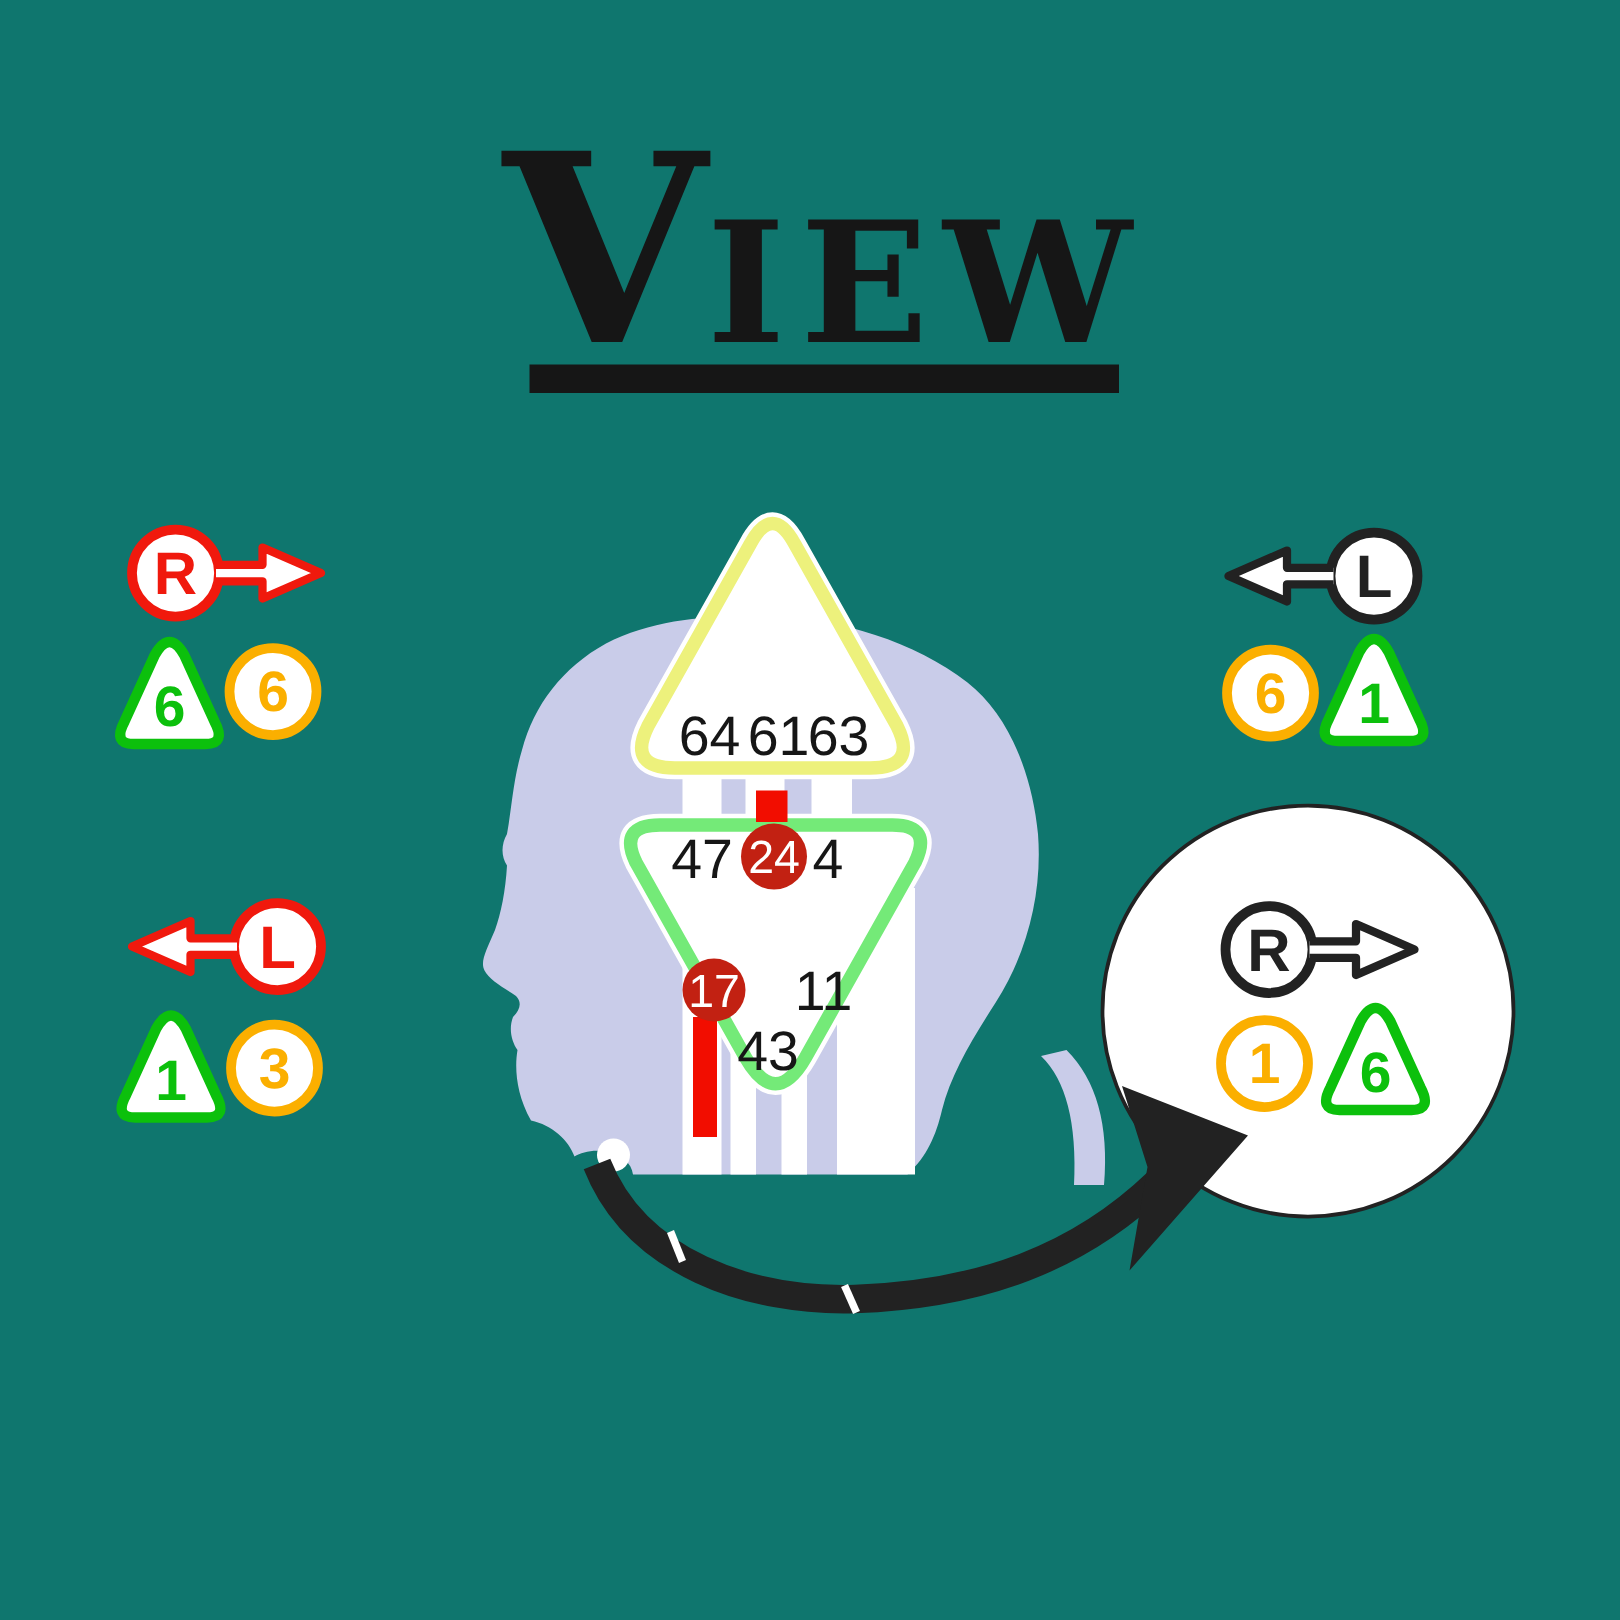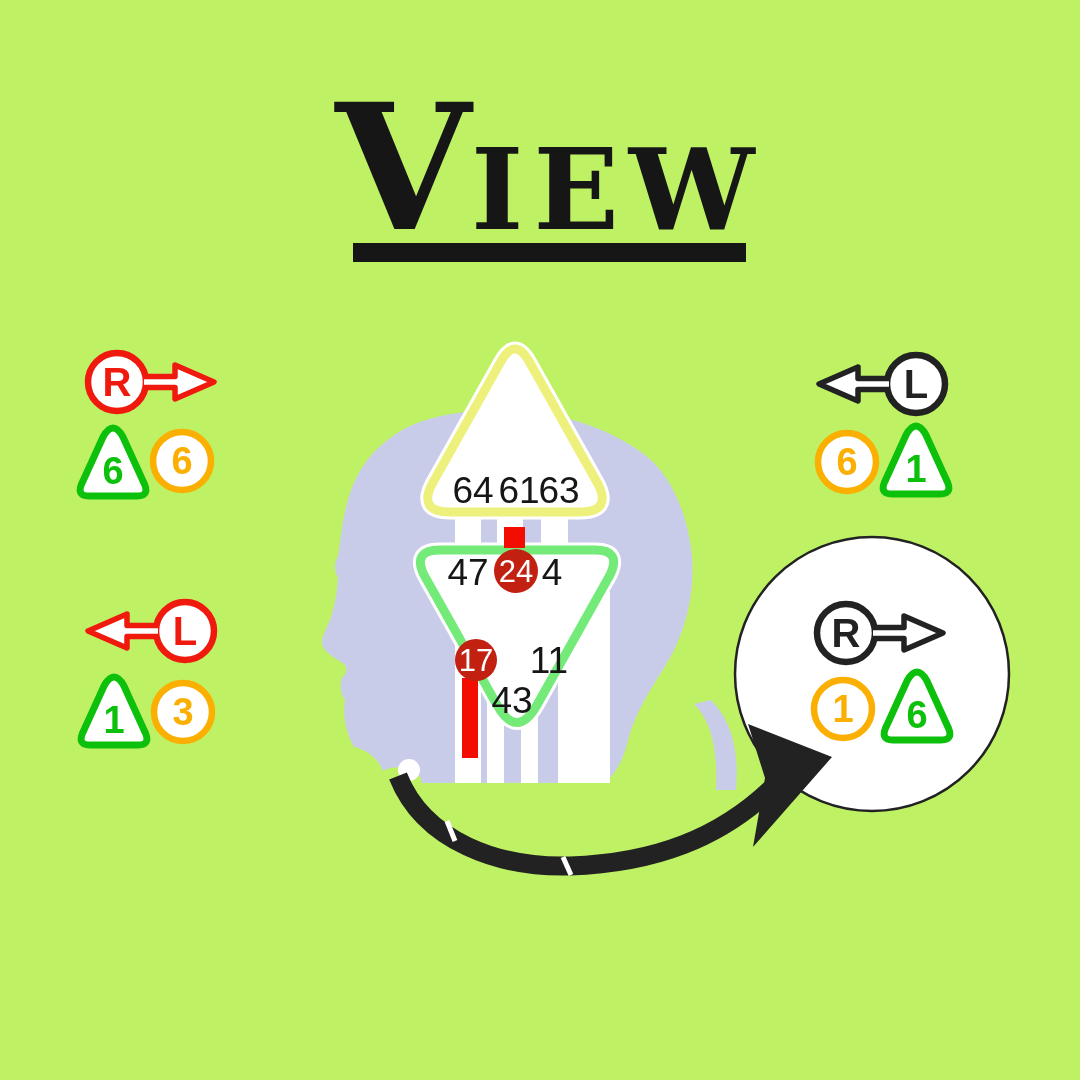--- a/index.html
+++ b/index.html
@@ -1,16 +1,16 @@
 <!DOCTYPE html>
 <html><head>
 <meta charset="utf-8">
 <style>
   html,body{margin:0;padding:0;background:#ffffff;}
-  #stage{position:relative;width:1080px;height:1080px;background:#bef264;overflow:hidden;
+  #stage{position:relative;width:1080px;height:1080px;background:#0f766e;overflow:hidden;
          font-family:"Liberation Sans",sans-serif;}
   .title{position:absolute;left:310px;top:80px;width:480px;text-align:center;
          font-family:"DejaVu Serif",serif;font-weight:700;color:#161616;white-space:nowrap;}
   .title .t-initial{font-size:175px;line-height:175px;vertical-align:baseline;}
   .title .t-rest{font-size:112px;letter-spacing:10px;vertical-align:baseline;}
   .title-underline{position:absolute;left:353px;top:243px;width:393px;height:19px;background:#161616;}
   svg text{font-family:"Liberation Sans",sans-serif;}
   .gate-num{font-size:37px;fill:#161616;}
   .gate-num-white{font-size:31px;fill:#ffffff;}
   .badge-num{font-size:38px;font-weight:700;}

